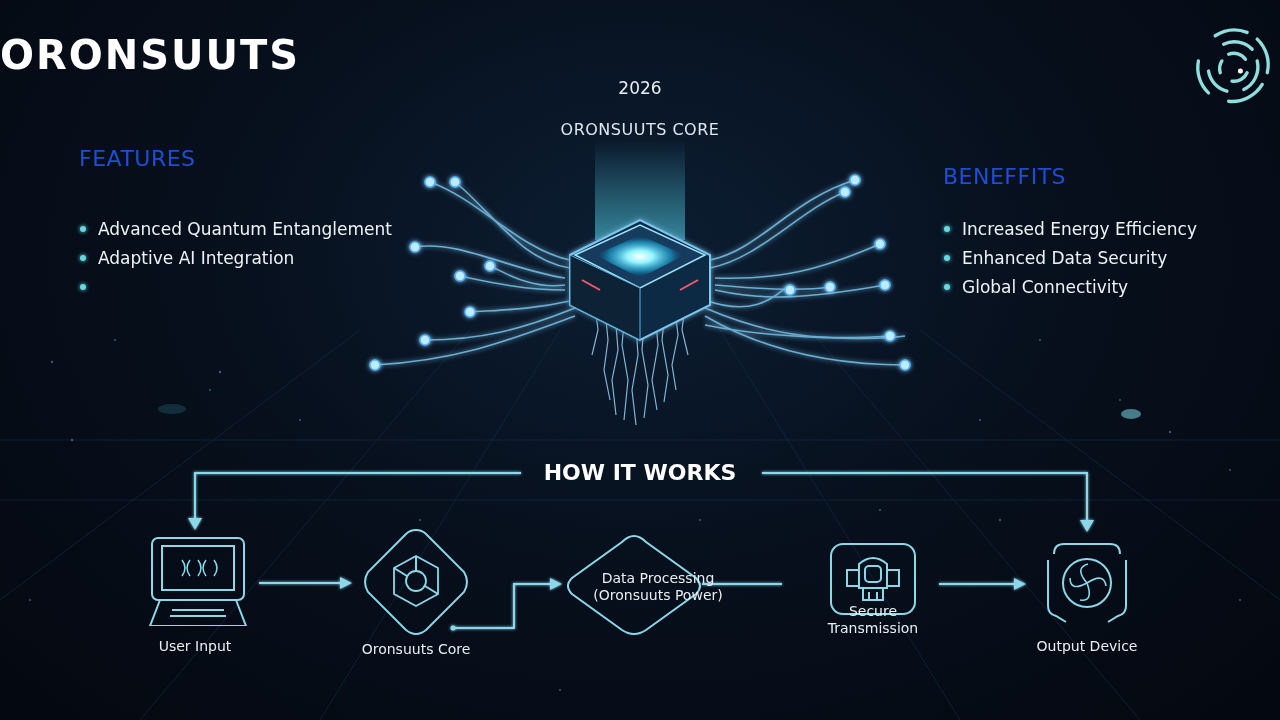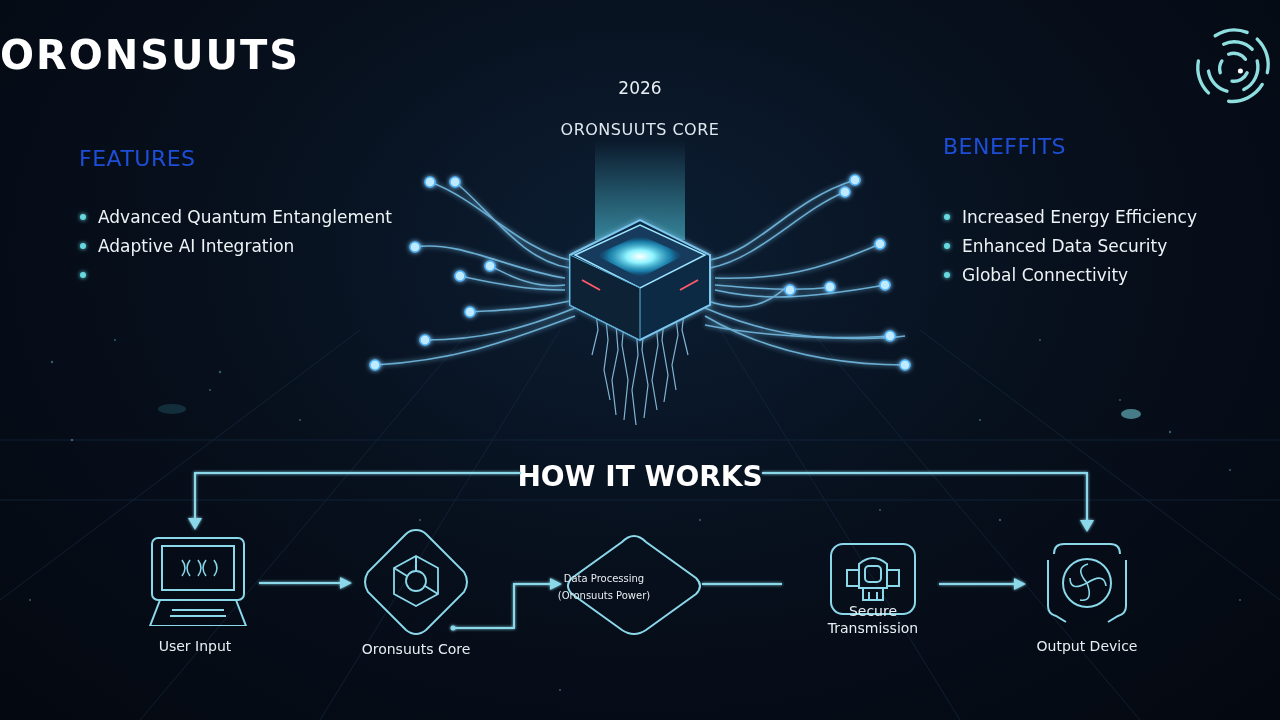--- a/index.html
+++ b/index.html
@@ -21,34 +21,34 @@
   }
   .core-label {
     position: absolute; left: 0; width: 1280px; top: 120px; text-align: center;
     font-size: 16px; color: #dfe8ee; letter-spacing: 0.5px;
   }
   .logo { position: absolute; left: 1190px; top: 24px; width: 84px; height: 84px; }
 
   .section-heading {
     position: absolute; font-size: 22px; font-weight: normal; color: #1d4ed8; letter-spacing: 0.5px;
   }
-  .bullet-list { position: absolute; list-style: none; }
+  .bullet-list { position: absolute; list-style: none; margin-top: 12px; }
   .bullet-list li {
     display: flex; align-items: center; height: 29px; font-size: 17px; color: #eef3f6;
   }
   .bullet-list li .dot {
     width: 6px; height: 6px; border-radius: 50%; background: #67d8e0; margin-right: 12px;
     box-shadow: 0 0 4px #67d8e0;
   }
 
   .chip-art { position: absolute; left: 360px; top: 140px; width: 560px; height: 300px; }
 
   .how-heading {
     position: absolute; left: 0; width: 1280px; top: 460px; text-align: center;
-    font-size: 28px; font-weight: bold; color: #ffffff;
+    font-size: 22px; font-weight: bold; color: #ffffff;
   }
   .flow { position: absolute; left: 0; top: 0; width: 1280px; height: 720px; pointer-events: none; }
   .node { position: absolute; }
   .node-label {
     position: absolute; text-align: center; font-size: 14px; color: #e8eef2; line-height: 17px;
   }
 </style>
 </head>
 <body>
 
@@ -115,21 +115,21 @@
     </li>
   <li>
       <span class="dot"></span>
       <span>Adaptive AI Integration</span>
     </li>
   <li>
       <span class="dot"></span>
     </li>
 </ul>
 
-<div class="section-heading" style="left:943px; top:134px;">BENEFFITS</div>
+<div class="section-heading" style="left:943px; top:164px;">BENEFFITS</div>
 <ul class="bullet-list" style="left:944px; top:202px;">
   <li>
       <span class="dot"></span>
       <span>Increased Energy Efficiency</span>
     </li>
   <li>
       <span class="dot"></span>
       <span>Enhanced Data Security</span>
     </li>
   <li>
@@ -275,21 +275,21 @@
     <line x1="60" y1="30" x2="60" y2="45"></line>
     <line x1="38" y1="42" x2="51" y2="50"></line>
     <line x1="82" y1="68" x2="69" y2="60"></line>
   </g>
 </svg>
 <div class="node-label" style="left:350px; top:641px; width:132px;">Oronsuuts Core</div>
 
 <svg class="node" style="left:564px; top:534px;" width="140" height="104" viewBox="0 0 140 104">
   <path d="M70 2 Q76 2 82 8 L132 44 Q140 52 132 60 L82 96 Q70 104 58 96 L8 60 Q0 52 8 44 L58 8 Q64 2 70 2 Z" fill="none" stroke="#8ad8ea" stroke-width="2"></path>
 </svg>
-<div class="node-label" style="left:534px; top:570px; width:140px; font-size:10px;">
+<div class="node-label" style="left:588px; top:570px; width:140px; font-size:14px;">
   <div>Data Processing</div>
   <div>(Oronsuuts Power)</div>
 </div>
 
 <svg class="node" style="left:829px; top:542px;" width="88" height="74" viewBox="0 0 88 74">
   <g fill="none" stroke="#8ad8ea" stroke-width="2">
     <rect x="2" y="2" width="84" height="70" rx="12"></rect>
     <path d="M30 22 Q44 10 58 22 L58 46 L30 46 Z"></path>
     <rect x="36" y="24" width="16" height="16" rx="4"></rect>
     <rect x="18" y="28" width="12" height="16"></rect>

